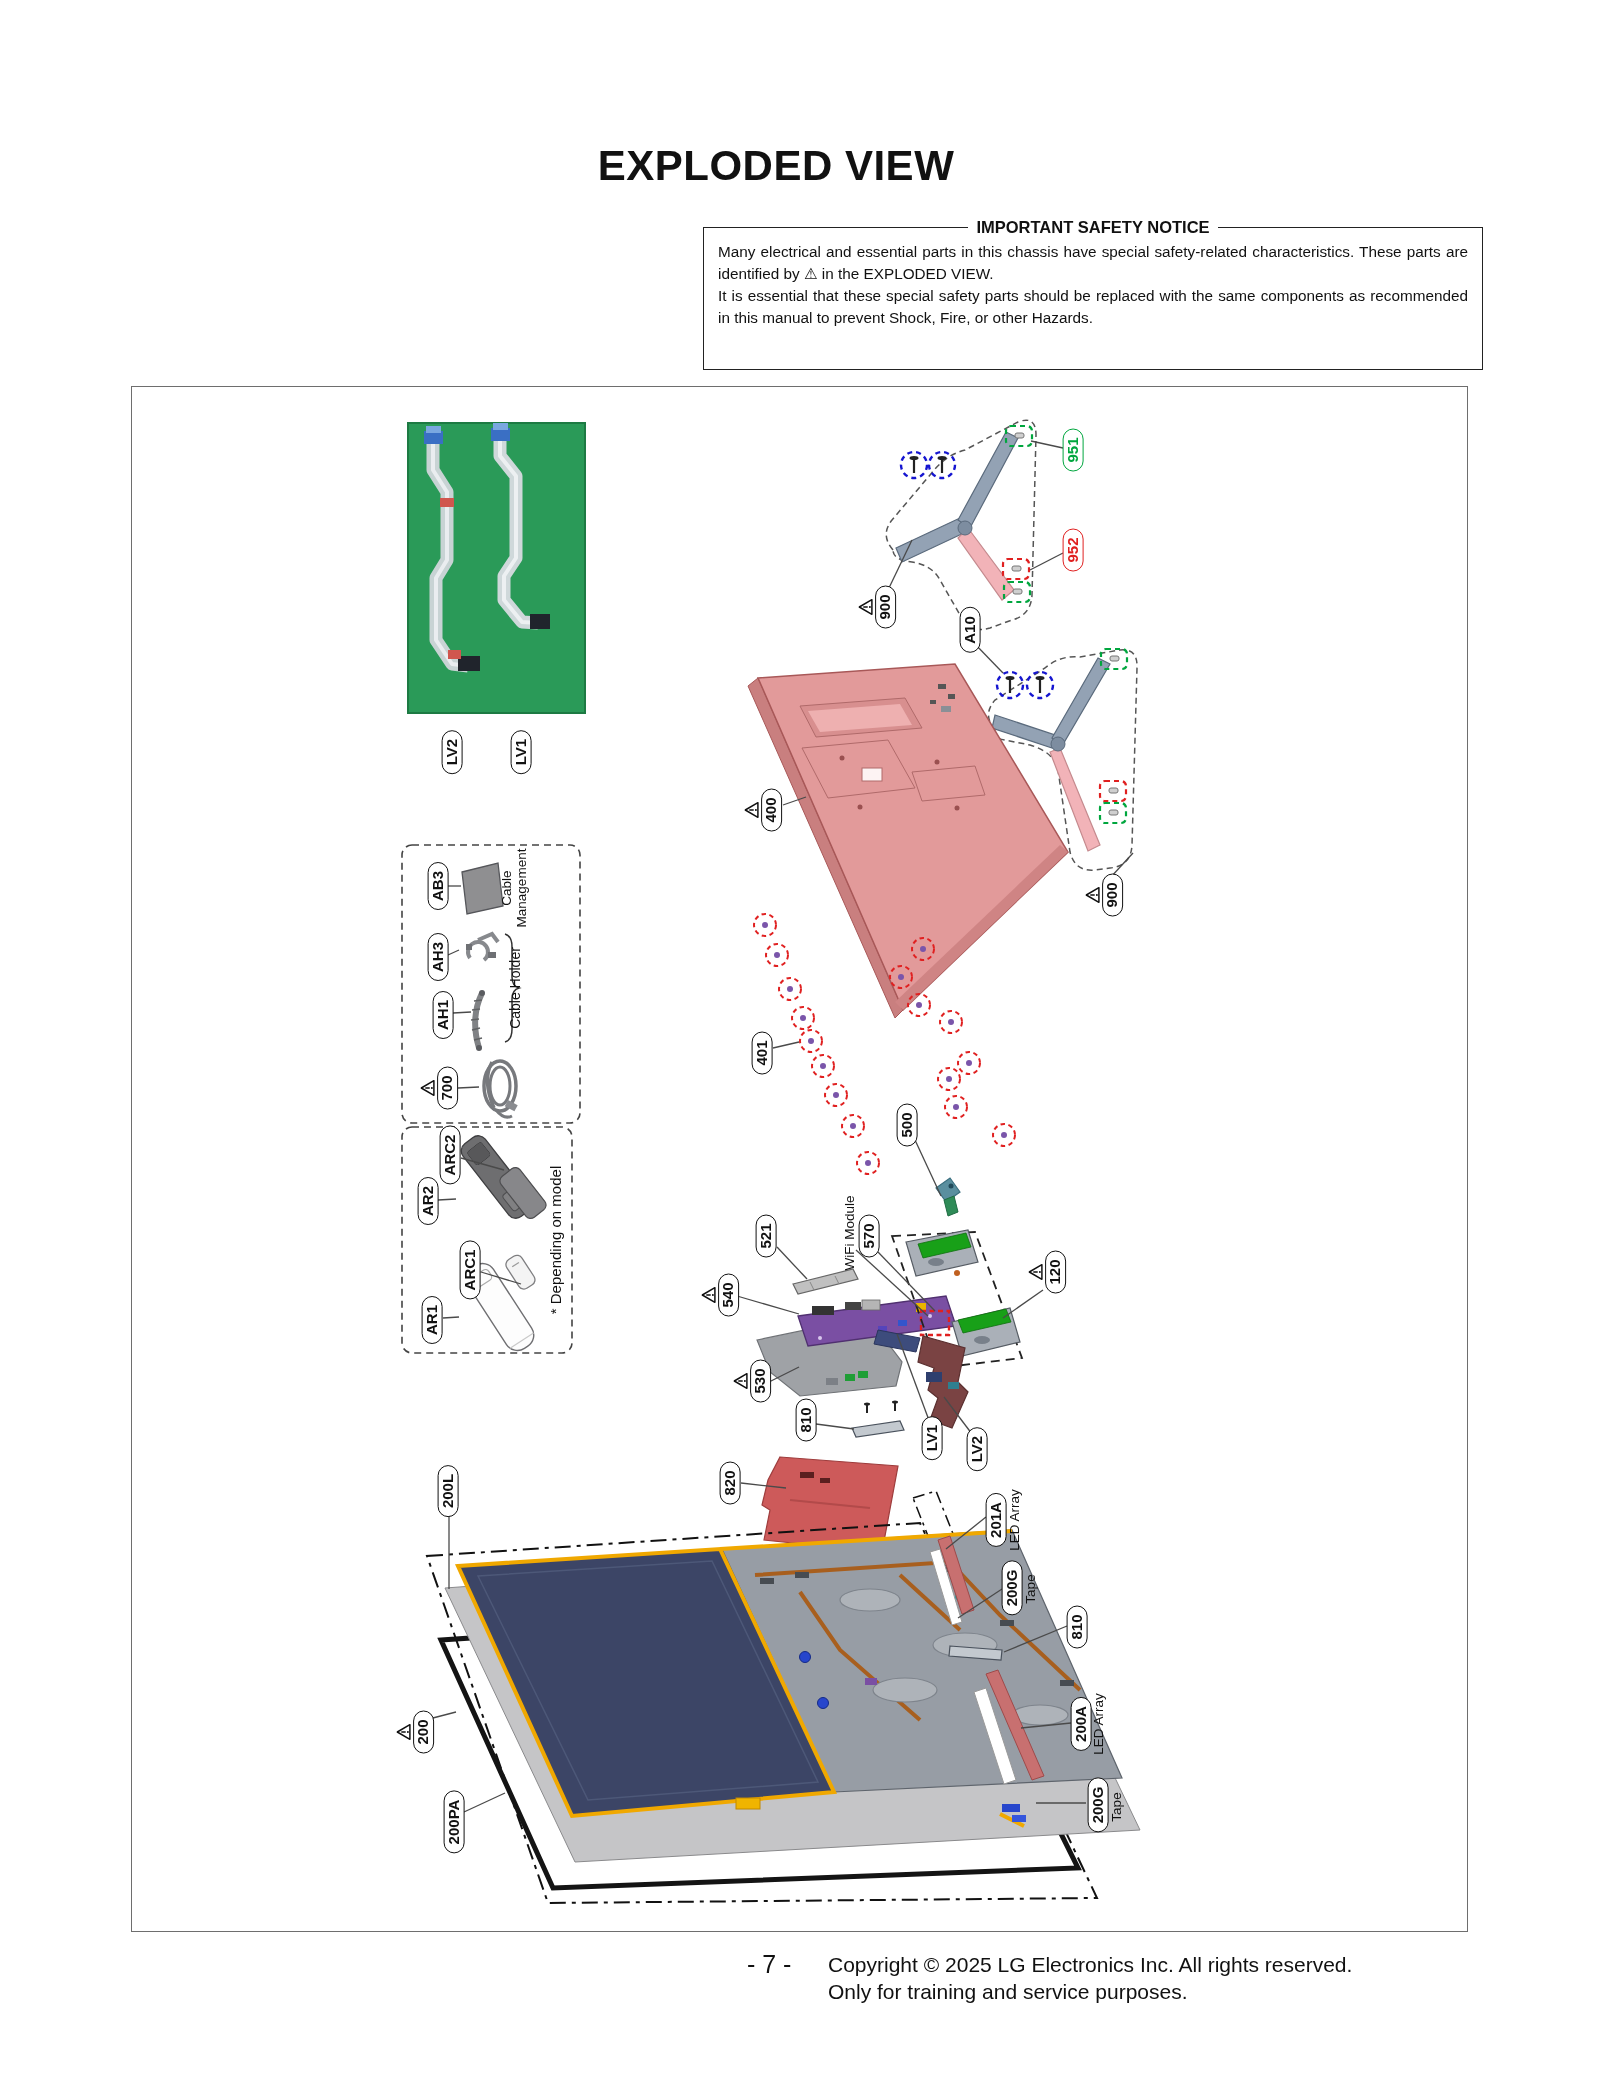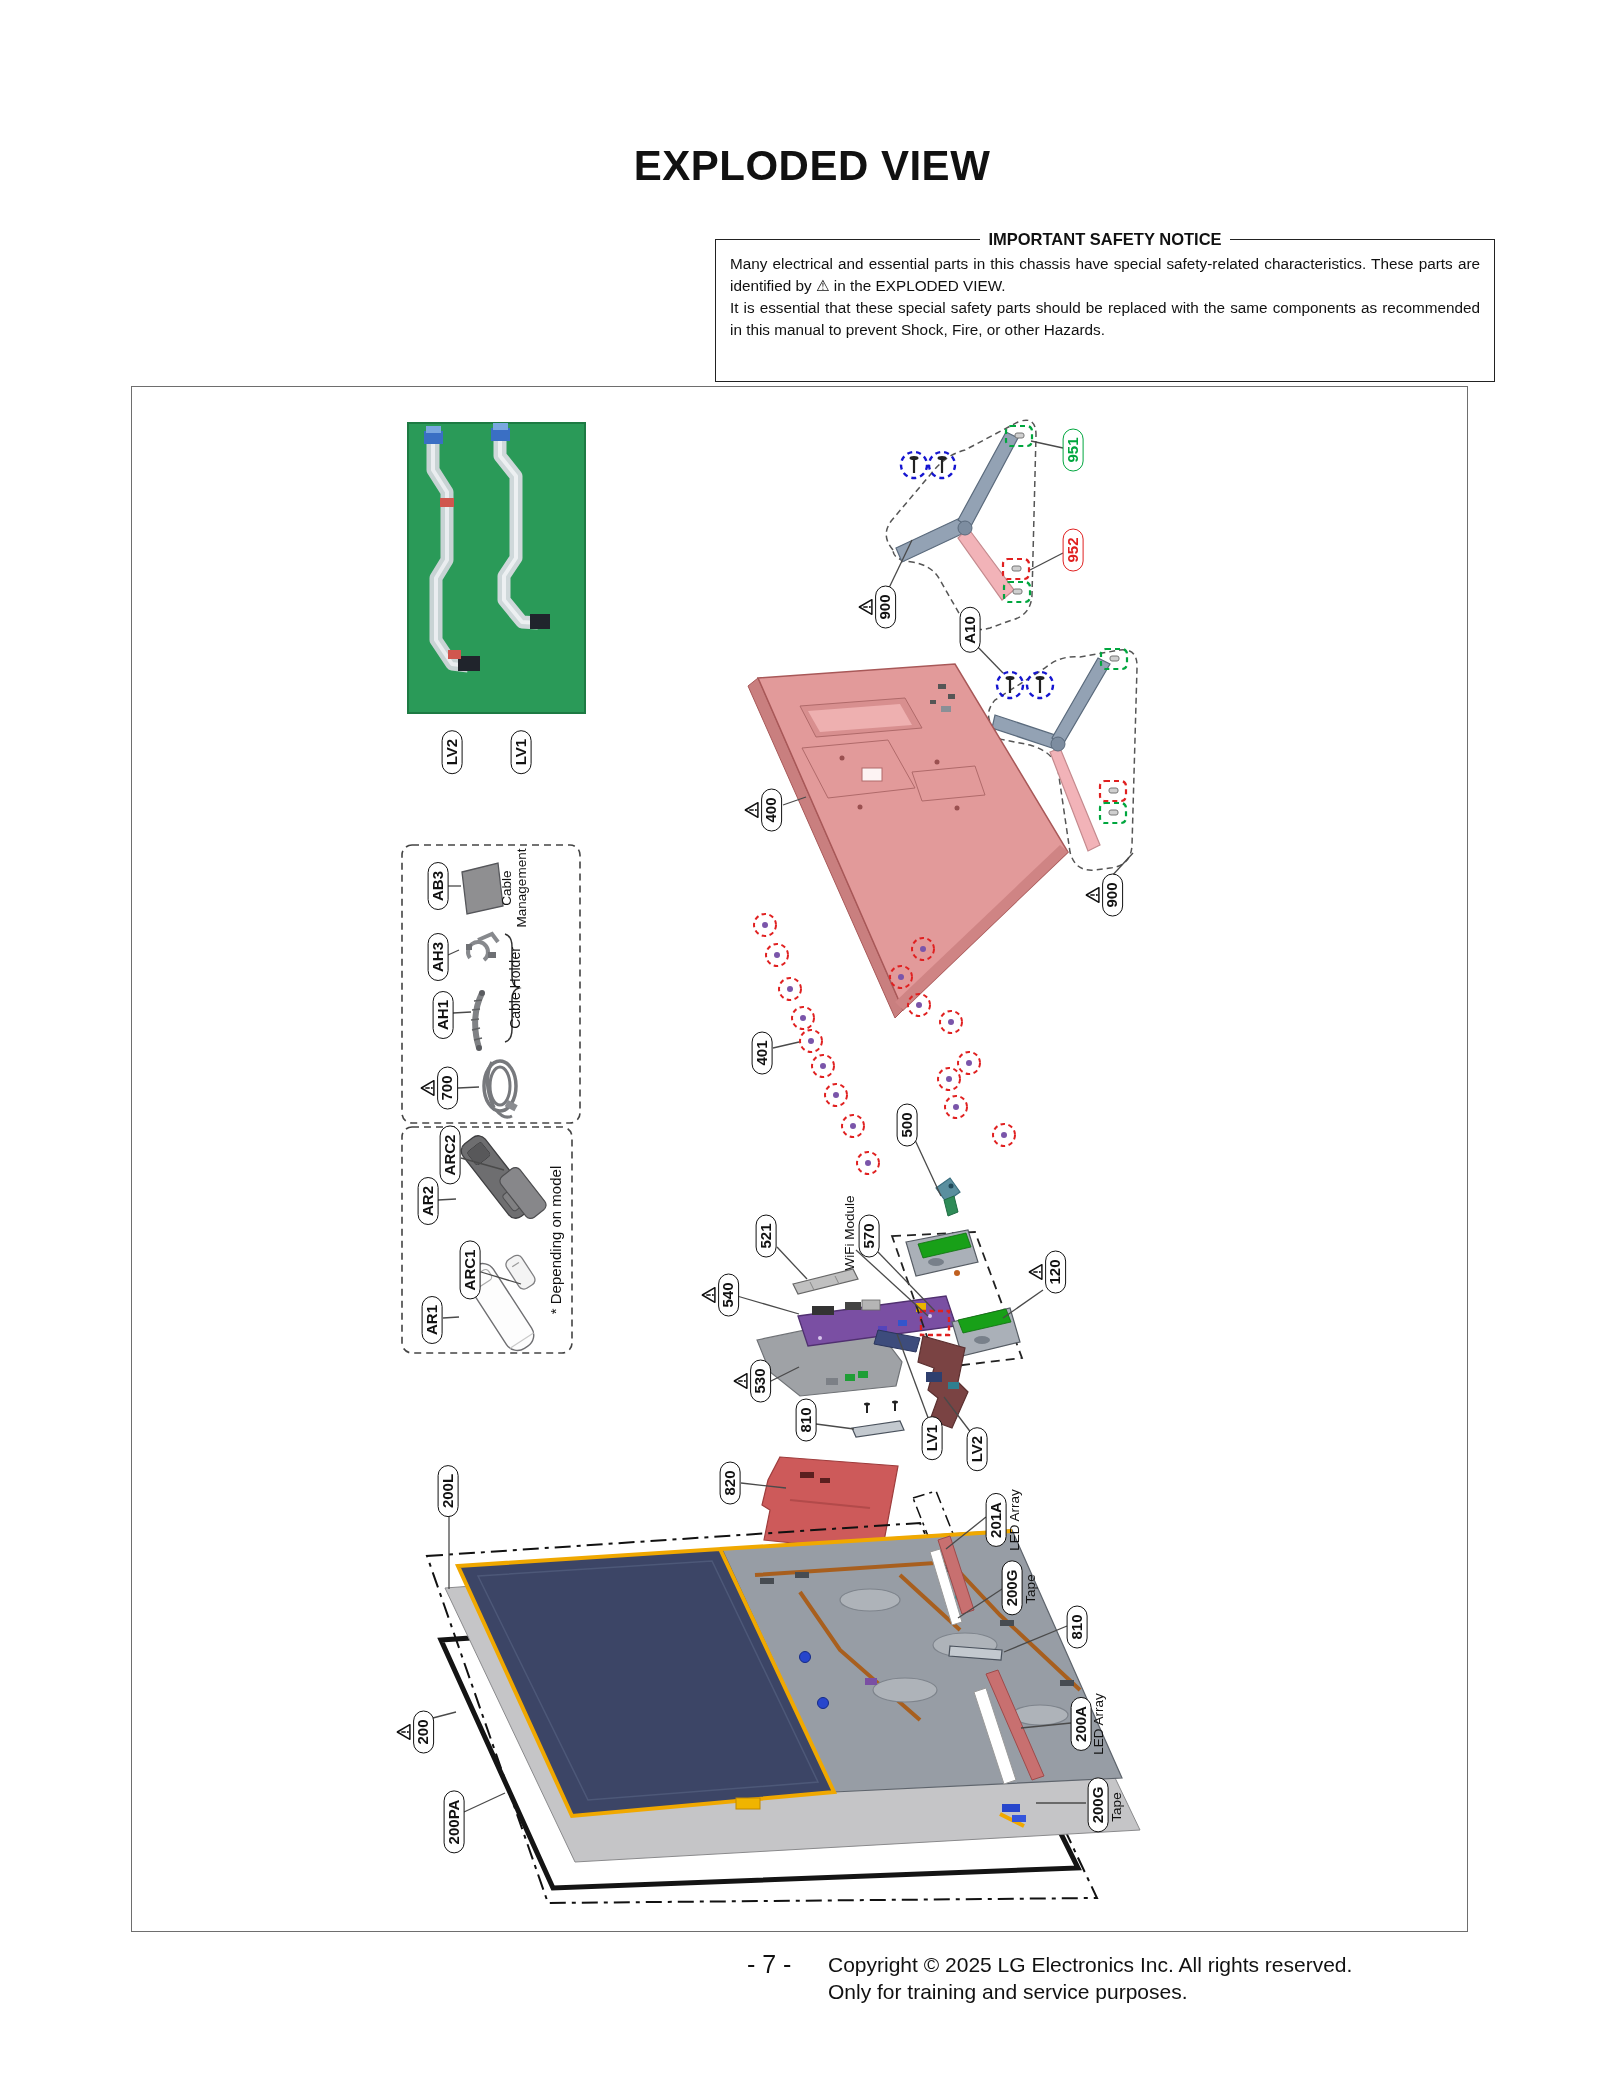--- a/index.html
+++ b/index.html
@@ -1,23 +1,23 @@
 <!DOCTYPE html>
 <html><head>
 <meta charset="utf-8">
 <style>
   html,body{margin:0;padding:0;background:#fff;}
   #page{position:relative;width:1600px;height:2084px;background:#fff;overflow:hidden;
         font-family:"Liberation Sans",sans-serif;color:#111;}
   
-  #title{position:absolute;left:812px;top:142px;transform:translateX(-50%);
+  #title{position:absolute;left:776px;top:142px;transform:translateX(-50%);
          font-size:42px;font-weight:bold;letter-spacing:.5px;white-space:nowrap;text-align:right;}
   
   #notice{position:absolute;left:703px;top:218px;width:780px;height:152px;
-          border:1.6px solid #222;margin:12px;padding:4px 14px 8px 14px;box-sizing:border-box;}
+          border:1.6px solid #222;margin:0;padding:4px 14px 8px 14px;box-sizing:border-box;}
   #notice legend{font-size:16.5px;font-weight:bold;padding:0 8px;margin-left:auto;margin-right:auto;}
   #notice p{margin:0;font-size:15.3px;line-height:1.44;text-align:justify;}
   
   #frame{position:absolute;left:131px;top:386px;width:1337px;height:1546px;
          border:1.5px solid #6e6e6e;box-sizing:border-box;}
   #art{position:absolute;left:0;top:0;z-index:2;}
   #labels{position:absolute;left:0;top:0;width:1600px;height:2084px;z-index:5;pointer-events:none;}
   
   .dlabel{position:absolute;display:flex;flex-direction:column;align-items:center;gap:2px;
           transform:translate(-50%,-50%) rotate(-90deg);}

